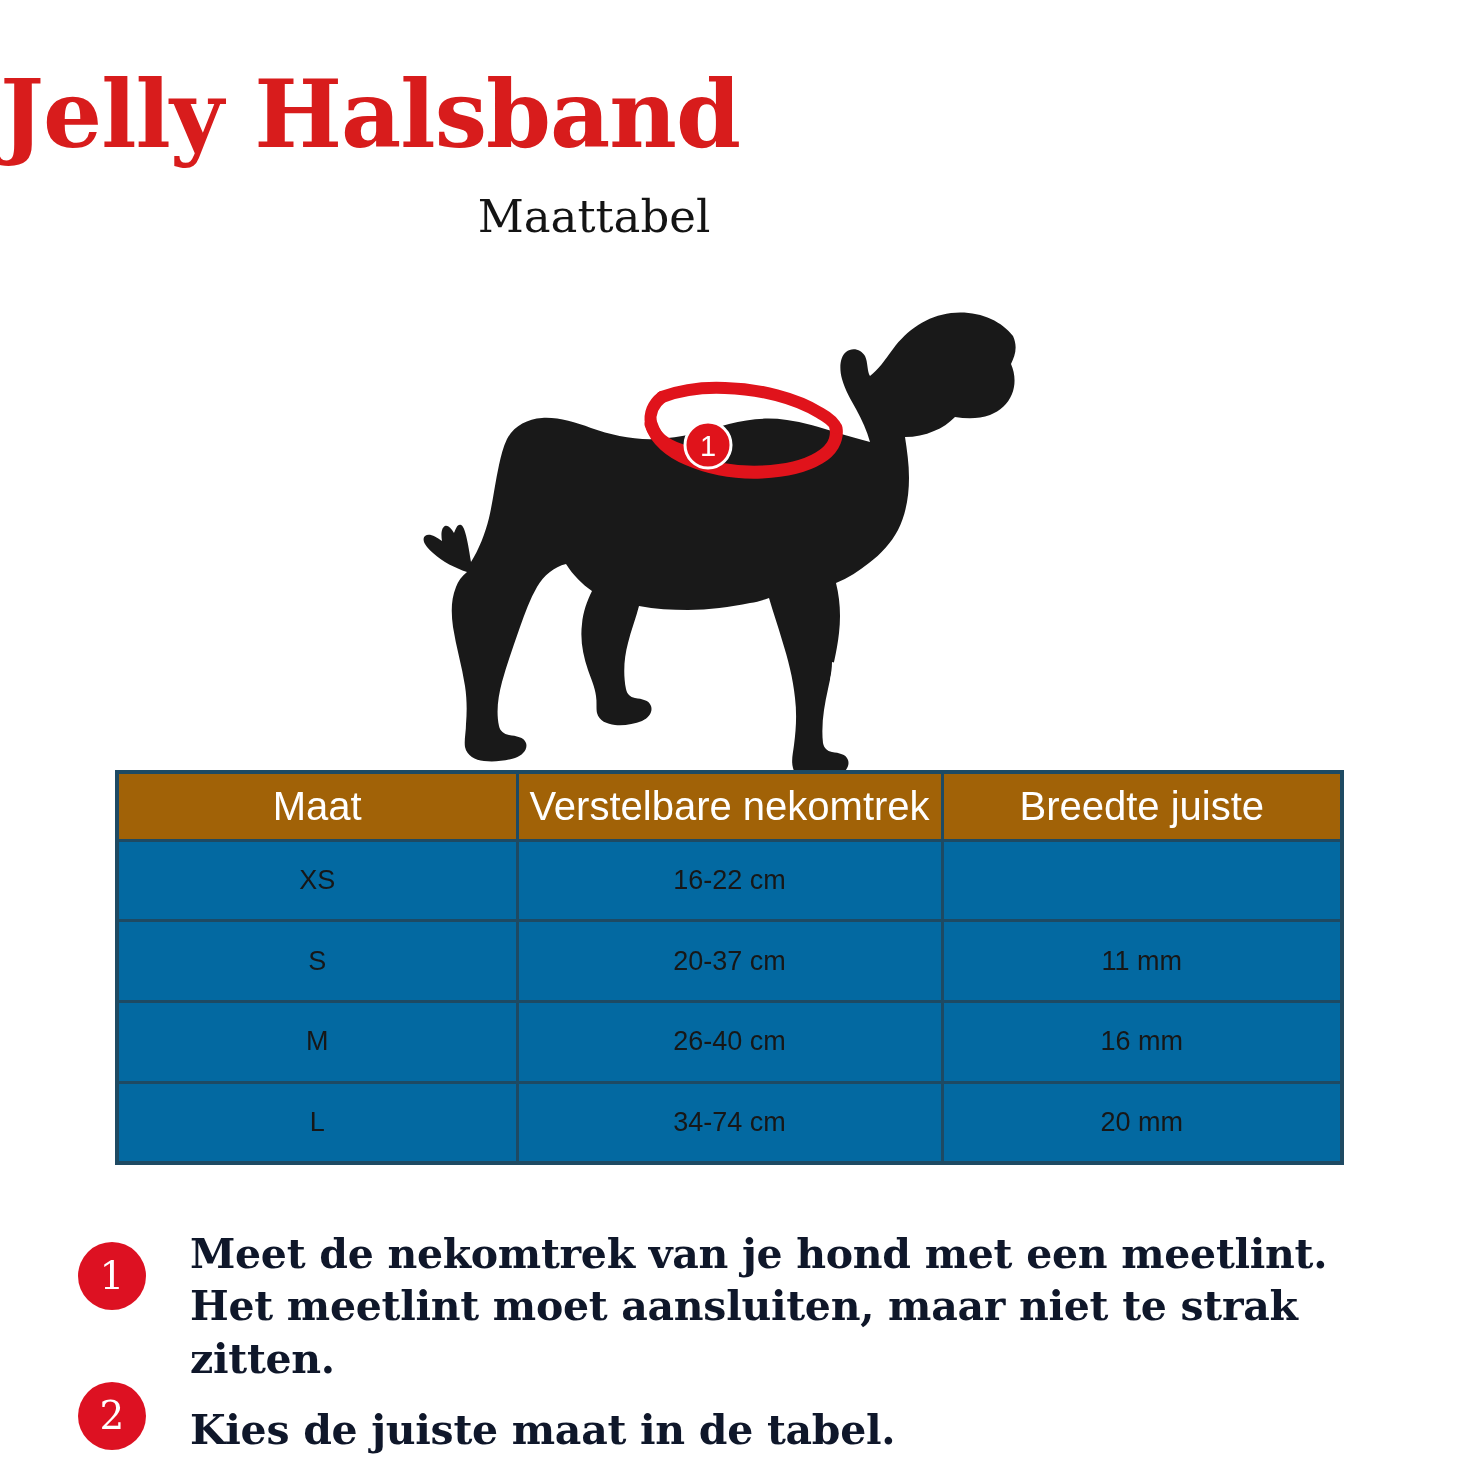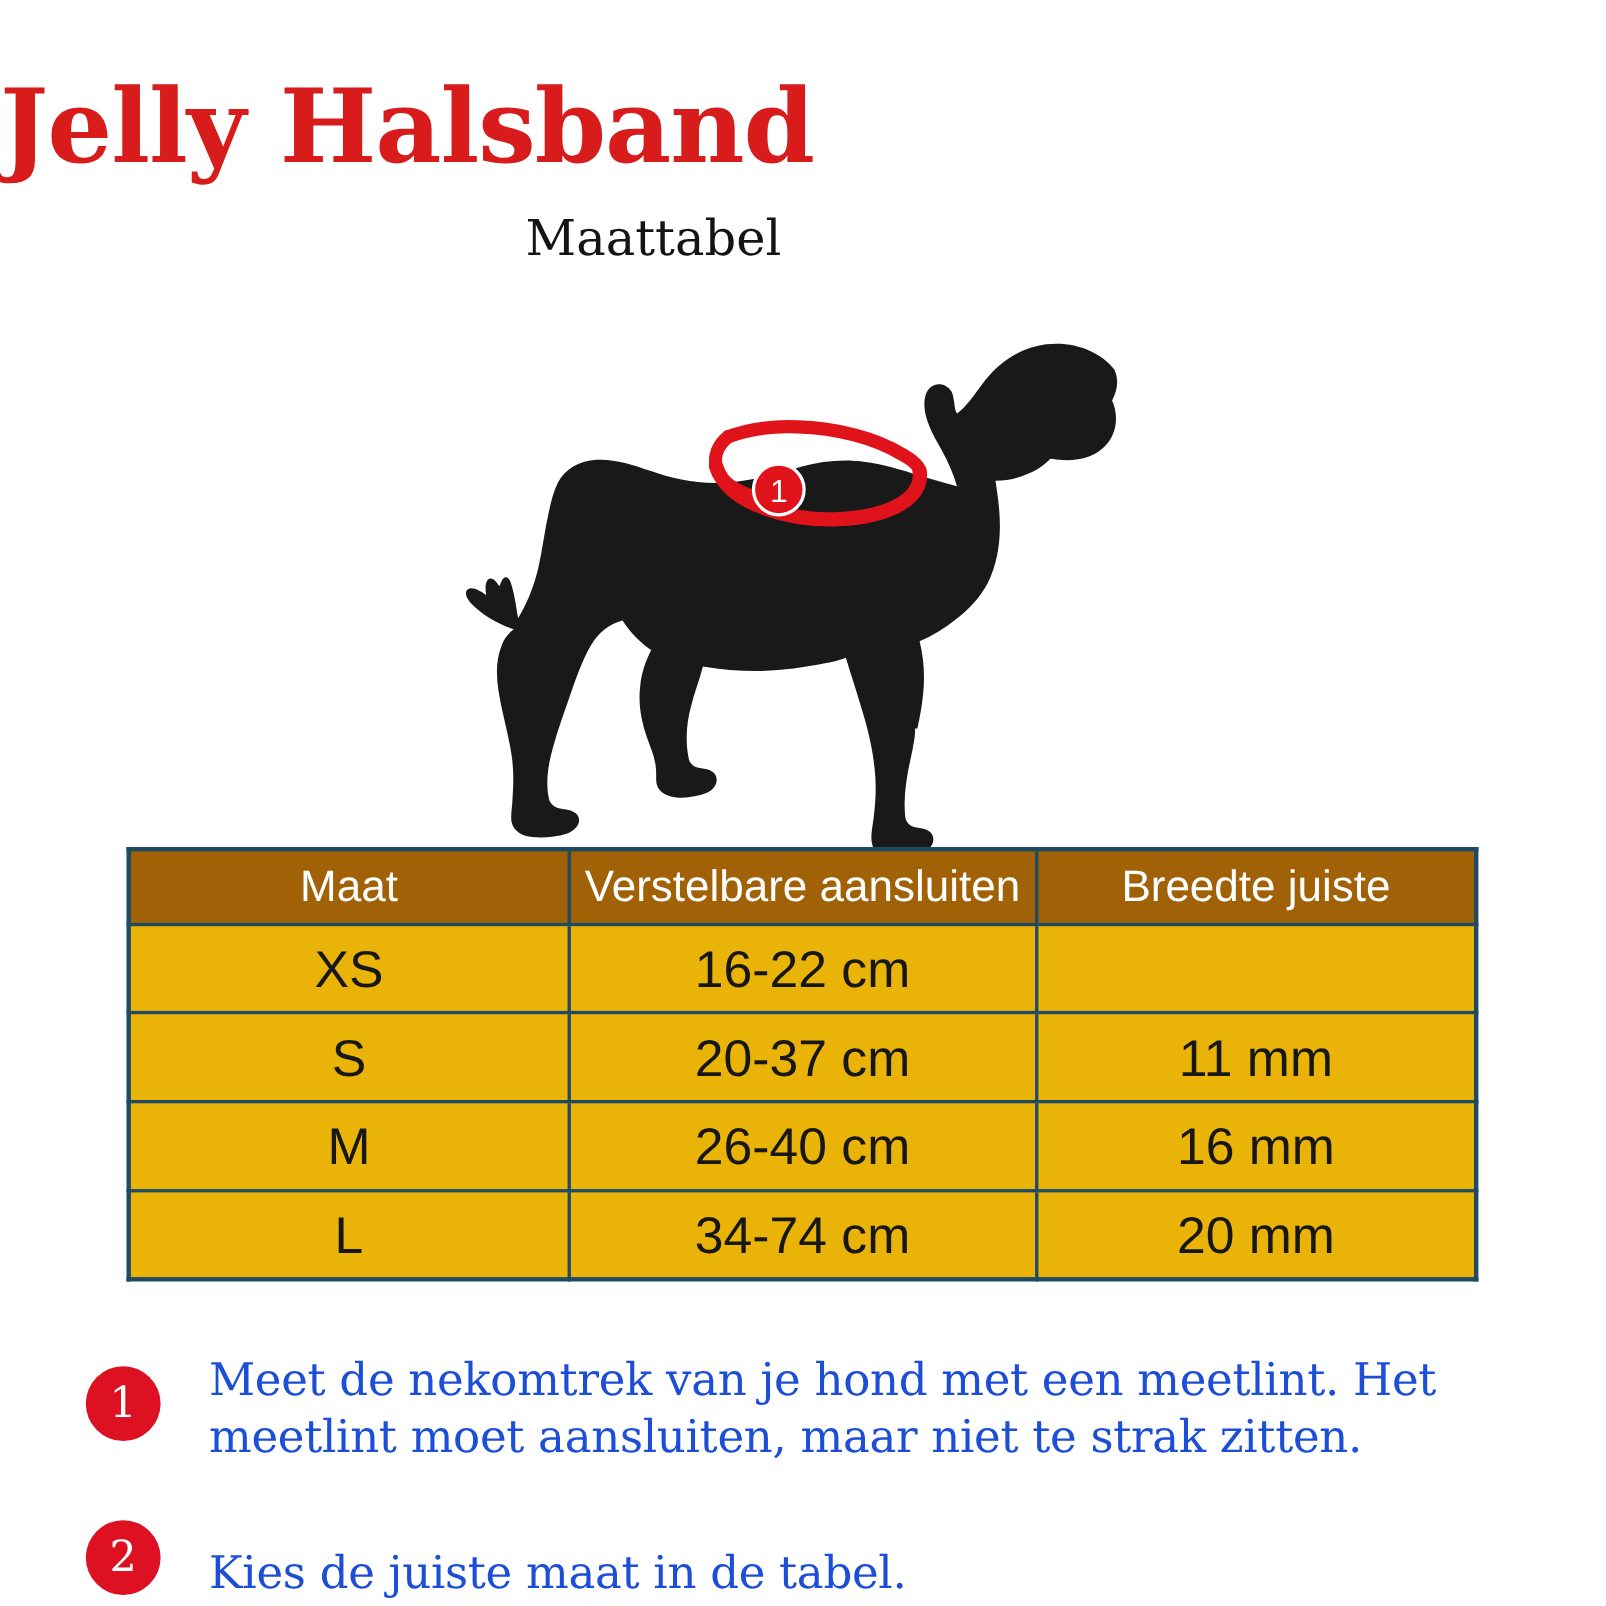--- a/index.html
+++ b/index.html
@@ -83,25 +83,25 @@
   #size-table thead th {
     background: #a16207;
     color: #ffffff;
     font-family: "Liberation Sans", "DejaVu Sans", sans-serif;
     font-weight: normal;
     font-size: 40px;
     letter-spacing: 0px;
     height: 68px;
   }
   #size-table tbody td {
-    background: #eab308;
+    background: #0369a1;
     color: #171717;
     font-family: "Liberation Sans", "DejaVu Sans", sans-serif;
     font-weight: normal;
-    font-size: 47px;
+    font-size: 27px;
   }
 
   
   .note {
     position: absolute;
     display: flex;
     align-items: flex-start;
   }
   #note-1 { left: 78px; top: 1228px; width: 1320px; }
   #note-2 { left: 78px; top: 1378px; width: 1320px; }
@@ -119,24 +119,24 @@
     line-height: 68px;
     text-align: center;
   }
   #note-1 .note-badge { margin-top: 14px; }
   #note-2 .note-badge { margin-top: 4px; }
 
   .note-text {
     flex: 1 1 auto;
     margin-left: 44px;
     font-family: "DejaVu Serif", "Liberation Serif", serif;
-    font-weight: normal;
+    font-weight: bold;
     font-size: 41px;
     line-height: 1.28;
-    color: #1d4ed8;
+    color: #0f172a;
     letter-spacing: -0.3px;
   }
   #note-2 .note-text { padding-top: 6px; margin-top: 20px; }
 </style>
 </head>
 <body>
 
 <div id="page">
 
   <div class="title-main">Jelly Halsband</div>
@@ -248,21 +248,21 @@
 
   <table id="size-table">
     <colgroup>
       <col class="c-size">
         <col class="c-neck">
         <col class="c-width">
     </colgroup>
     <thead>
       <tr>
         <th>Maat</th>
-        <th>Verstelbare aansluiten</th>
+        <th>Verstelbare nekomtrek</th>
         <th>Breedte juiste</th>
       </tr>
     </thead>
     <tbody>
       <tr>
         <td>XS</td>
         <td>16-22 cm</td>
         <td></td>
       </tr>
       <tr>

